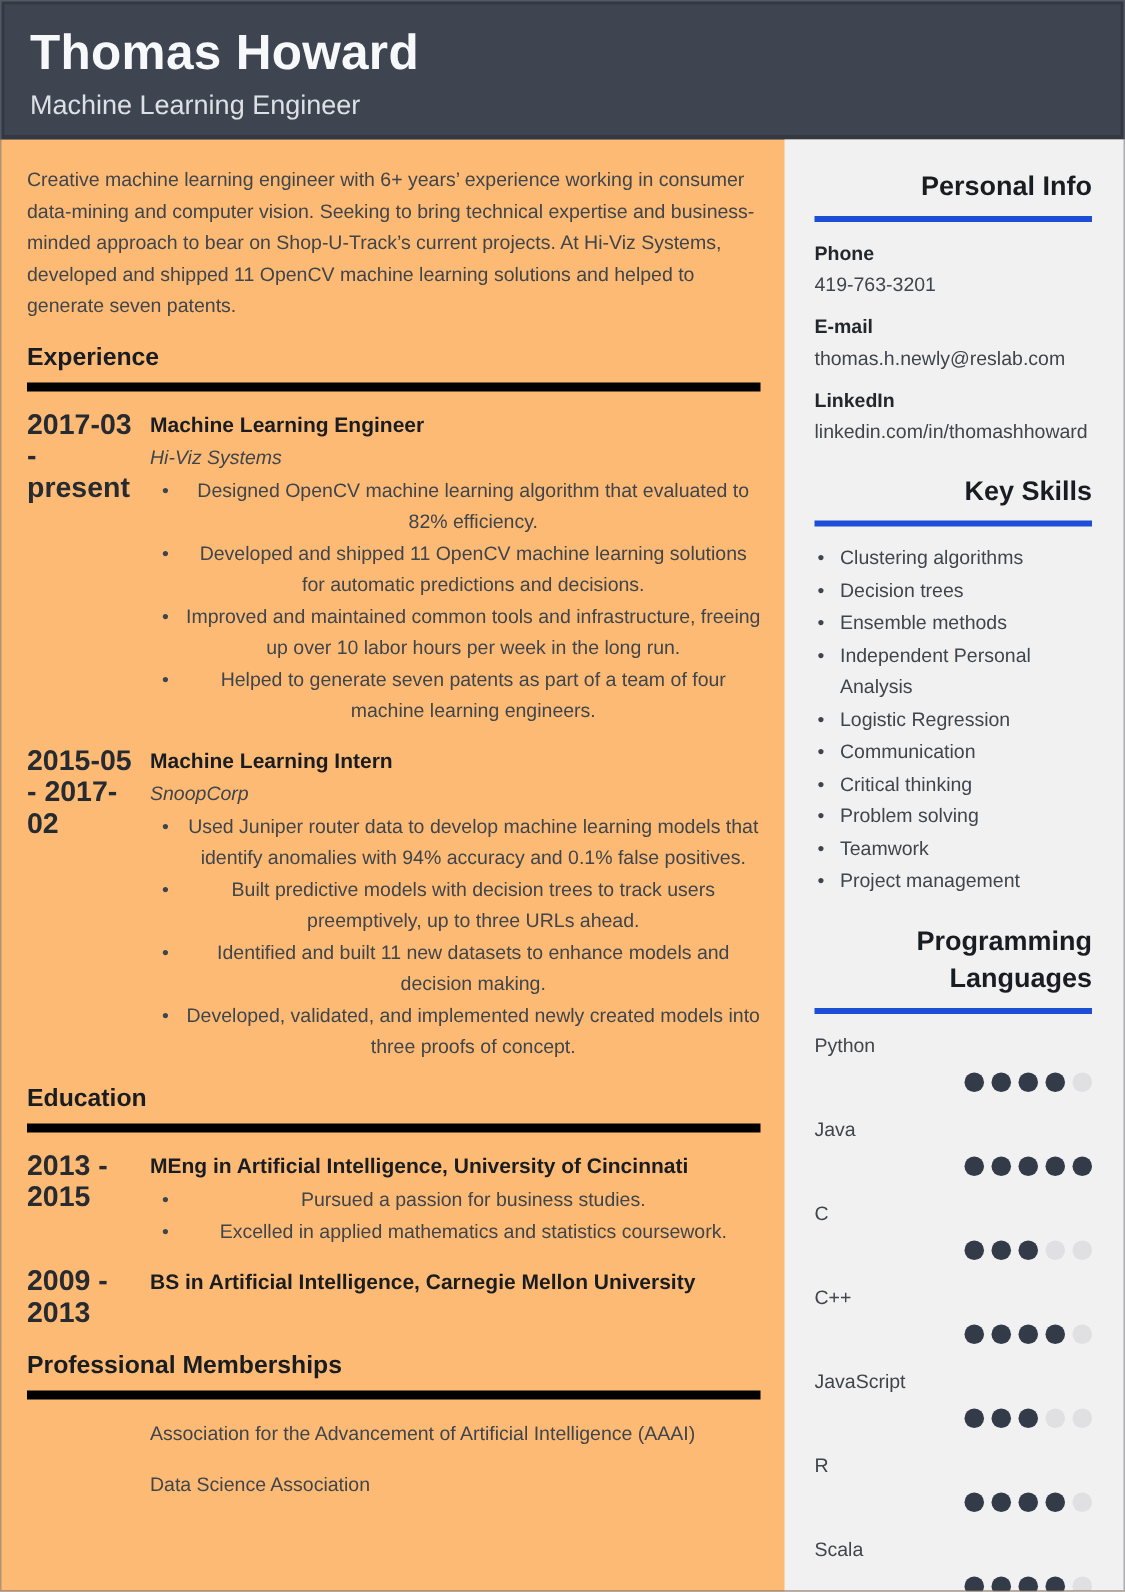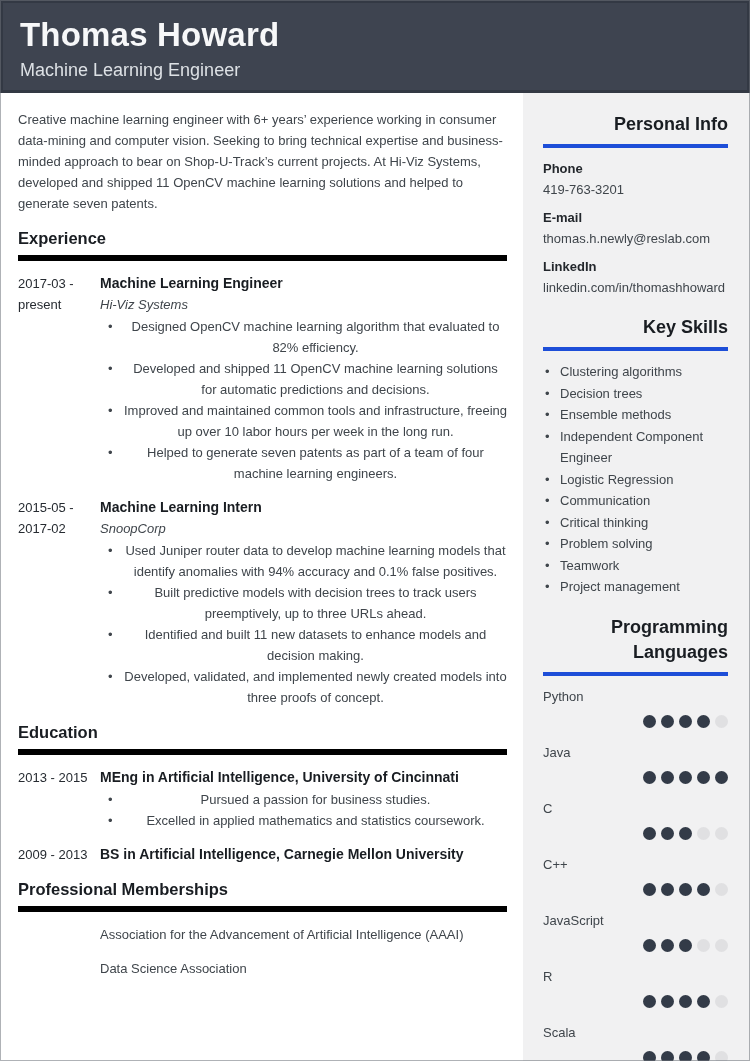--- a/index.html
+++ b/index.html
@@ -1,17 +1,17 @@
 <!DOCTYPE html>
 <html><head>
 <meta charset="utf-8">
 <style>
   html,body{margin:0;padding:0;background:#9aa0a5;}
   .page{
-    position:relative;width:750px;height:1061px;background:#ffffff;
+    position:relative;width:750px;height:1061px;background:#fdba74;
     font-family:"Liberation Sans", sans-serif;overflow:hidden;
   }
   .page-edge{position:absolute;inset:0;pointer-events:none;z-index:9;
     box-shadow:inset 0 0 0 1px rgba(110,115,122,0.55);}
   
   .header{
     height:93px;background:#3e4450;box-sizing:border-box;
     padding:17px 20px 0 20px;
     box-shadow:inset 0 0 0 3px rgba(20,24,30,0.25);
   }
@@ -34,21 +34,21 @@
     color:#3f454b;font-size:13px;line-height:21px;
   }
   
   .summary{margin:0 0 13px 0;}
   .h-left{
     font-size:16.5px;line-height:20px;font-weight:bold;color:#191d22;
     margin:14px 0 12px 0;padding-bottom:7px;border-bottom:6px solid #000000;
   }
   .entry{display:grid;grid-template-columns:82px 1fr;margin-bottom:13px;}
   .entry-dates{
-    font-weight:normal;font-size:13px;line-height:21px;color:#262b31;
+    font-weight:bold;font-size:19px;line-height:21px;color:#262b31;
     padding-right:6px;
   }
   .entry-title{
     font-weight:bold;font-size:14px;line-height:21px;color:#191d22;
     white-space:nowrap;overflow:hidden;
   }
   .entry-company{font-style:italic;font-size:13px;line-height:21px;margin-bottom:1px;}
   ul.bullets{margin:1px 0 0 0;padding:0 0 0 8px;list-style:none;}
   ul.bullets li{position:relative;padding-left:16px;margin:0;text-align:center;}
   ul.bullets li::before{content:"•";position:absolute;left:0;top:0;color:#3f454b;}
@@ -169,21 +169,21 @@
           <div class="field-value">linkedin.com/in/thomashhoward</div>
         </div>
       </section>
 
       <section>
         <h2 class="h-side gap">Key Skills</h2>
         <ul class="side-skills">
           <li>Clustering algorithms</li>
           <li>Decision trees</li>
           <li>Ensemble methods</li>
-          <li>Independent Component Engineer</li>
+          <li>Independent Personal Analysis</li>
           <li>Logistic Regression</li>
           <li>Communication</li>
           <li>Critical thinking</li>
           <li>Problem solving</li>
           <li>Teamwork</li>
           <li>Project management</li>
         </ul>
       </section>
 
       <section>

